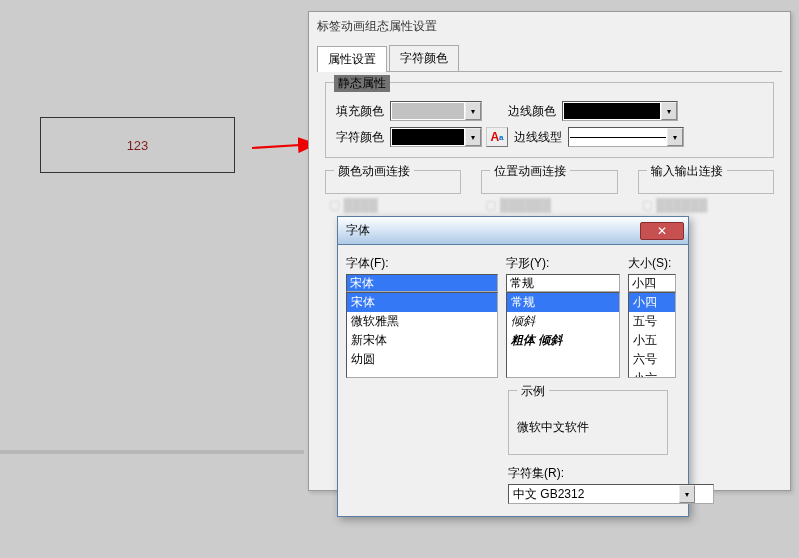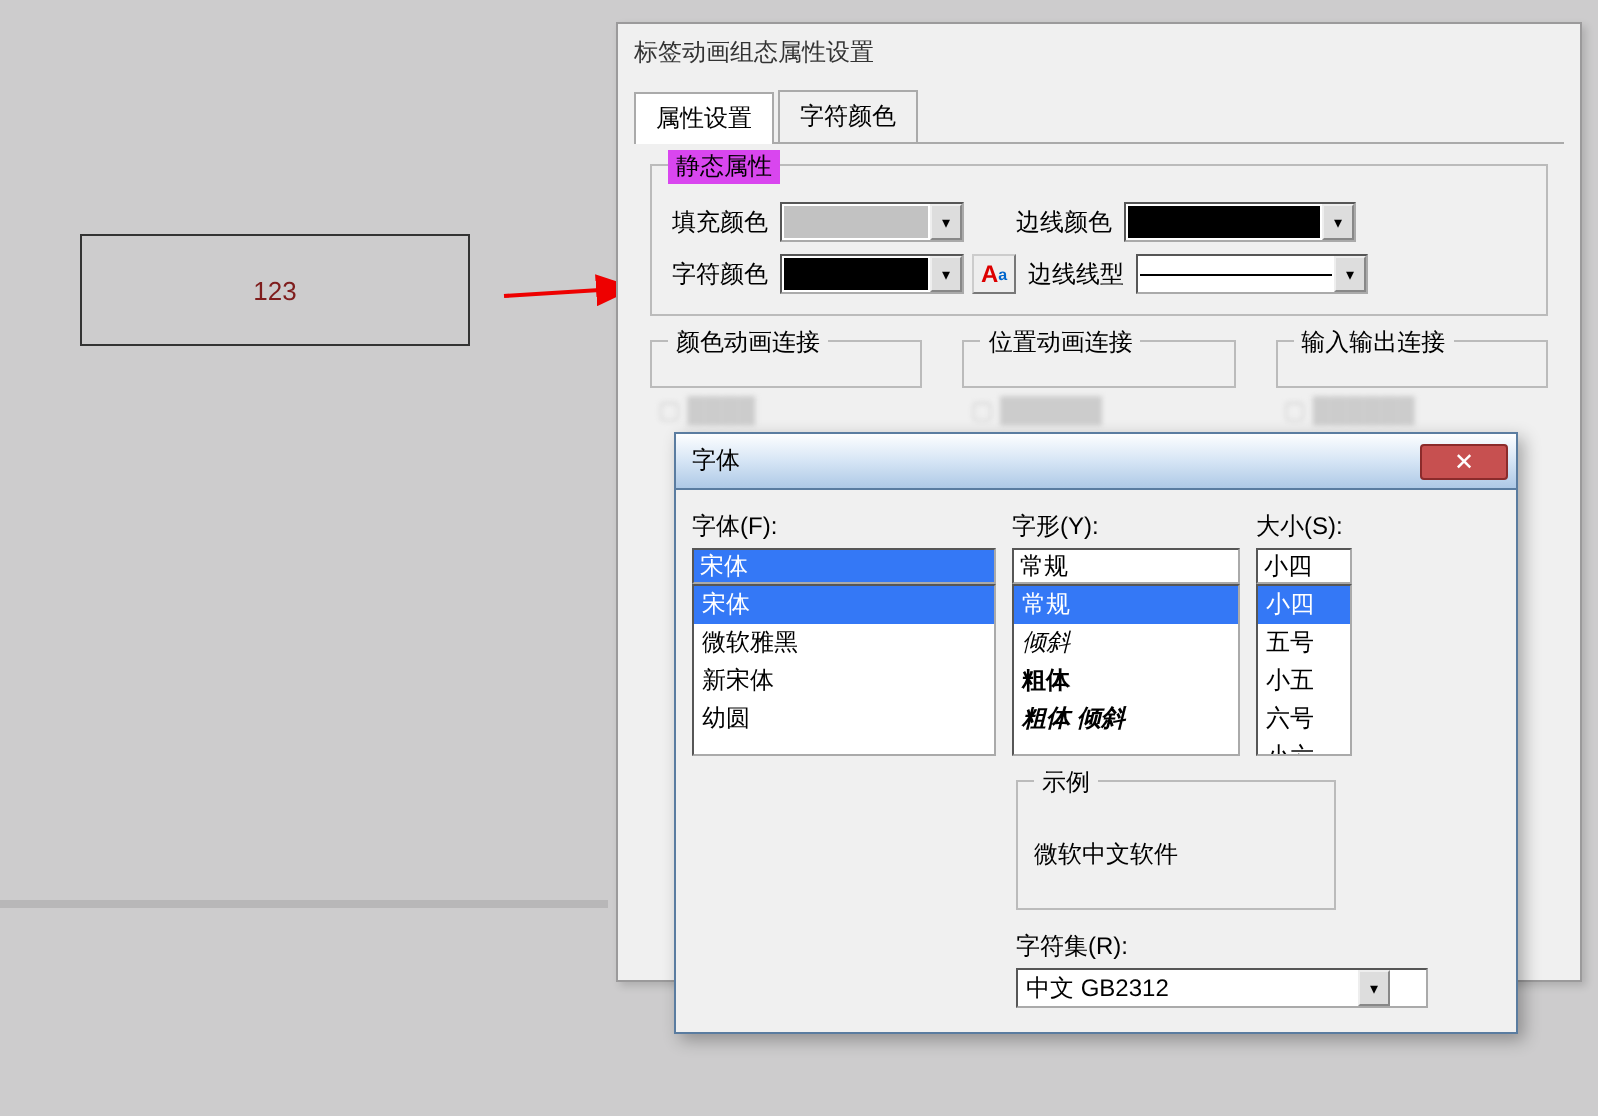--- a/index.html
+++ b/index.html
@@ -11,21 +11,21 @@
 .arrow1 { position: absolute; left: 250px; top: 130px; }
 .arrow2 { position: absolute; left: 528px; top: 161px; }
 
 .dlg1 { position: absolute; left: 308px; top: 11px; width: 483px; height: 480px; background: #f0f0f0; border: 1px solid #9b9a9b; box-shadow: 2px 2px 4px rgba(0,0,0,0.15); }
 .dlg1-title { padding: 6px 8px; font-size: 12px; color: #333; }
 .tabs { margin: 4px 8px 0 8px; display: flex; border-bottom: 1px solid #aaa; }
 .tab { padding: 4px 10px; background: #f0f0f0; border: 1px solid #aaa; border-bottom: none; margin-right: 2px; cursor: default; }
 .tab.active { background: #fff; position: relative; top: 1px; }
 
 .groupbox { border: 1px solid #bbb; margin: 10px 16px 0 16px; position: relative; padding: 12px 10px 10px 10px; }
-.groupbox > .gb-title { position: absolute; top: -8px; left: 8px; background: #d946ef; padding: 0 4px; font-size: 12px; }
+.groupbox > .gb-title { position: absolute; top: -8px; left: 8px; background: #737373; padding: 0 4px; font-size: 12px; }
 
 .row { display: flex; align-items: center; margin-top: 6px; }
 .row:first-child { margin-top: 2px; }
 .label { width: 54px; font-size: 12px; }
 .label2 { width: 54px; margin-left: 26px; font-size: 12px; }
 
 .colorpick { display: inline-flex; align-items: center; border: 1px inset #aaa; height: 20px; background: #fff; }
 .colorswatch { width: 72px; height: 16px; margin: 1px; }
 .ddbtn { width: 16px; height: 18px; border: 1px solid #888; border-top-color:#eee; border-left-color:#eee; background: #ddd; display: inline-flex; align-items: center; justify-content: center; font-size: 8px; }
 
@@ -33,21 +33,21 @@
 
 .linepick { display:inline-flex; align-items:center; border:1px inset #aaa; height:20px; background:#fff; }
 .lineswatch { width: 96px; height: 16px; margin:1px; display:flex; align-items:center; }
 .lineswatch > div { border-top:1px solid #000; width:100%; }
 
 .section-titles { display:flex; margin: 12px 16px 0 16px; gap: 20px; }
 .section-titles .sec { flex:1; border:1px solid #bbb; position:relative; height:24px; }
 .section-titles .sec span { position:absolute; top:-8px; left:8px; background:#f0f0f0; padding:0 4px; }
 
 
-.dlg2 { position: absolute; left: 337px; top: 216px; width: 422px; background: #f0f0f0; border: 1px solid #5a7ca0; box-shadow: 3px 3px 8px rgba(0,0,0,0.3); }
+.dlg2 { position: absolute; left: 337px; top: 216px; width: 352px; background: #f0f0f0; border: 1px solid #5a7ca0; box-shadow: 3px 3px 8px rgba(0,0,0,0.3); }
 .dlg2-titlebar { height: 28px; background: linear-gradient(#fdfeff, #d6e5f5 50%, #aec9e6); border-bottom: 1px solid #5a7ca0; display:flex; align-items:center; padding: 0 0 0 8px; }
 .dlg2-titlebar .t { flex:1; font-size:12px; }
 .closebtn { width: 44px; height: 18px; margin-right:4px; background:#c75050; border:1px solid #8b2b2b; border-radius:2px; color:#fff; display:flex; align-items:center; justify-content:center; font-size:11px; }
 
 .dlg2-body { padding: 10px 8px 12px 8px; }
 .dlg2-row { display:flex; gap:8px; }
 .col { display:flex; flex-direction:column; }
 .col-label { font-size:12px; margin-bottom:2px; }
 
 .inputbox { border:1px inset #aaa; background:#fff; height:18px; padding: 1px 3px; width: 100%; }
@@ -178,21 +178,20 @@
             <div class="item">新宋体</div>
             <div class="item" style="font-family: YouYuan, sans-serif;">幼圆</div>
           </div>
       </div>
       <div class="col" style="width:114px">
         <div class="col-label">字形(Y):</div>
         <input class="inputbox" value="常规" style="">
         <div class="listbox" id="stylelist" style="height:86px">
             <div class="item sel">常规</div>
             <div class="item" style="font-style: italic;">倾斜</div>
-            <div class="item" style="font-weight: bold;">粗体</div>
             <div class="item" style="font-style: italic; font-weight: bold;">粗体 倾斜</div>
           </div>
       </div>
       <div class="col" style="width:48px">
         <div class="col-label">大小(S):</div>
         <input class="inputbox" value="小四" style="">
         <div class="listbox" id="sizelist" style="height:86px">
             <div class="item sel">小四</div>
             <div class="item">五号</div>
             <div class="item">小五</div>

